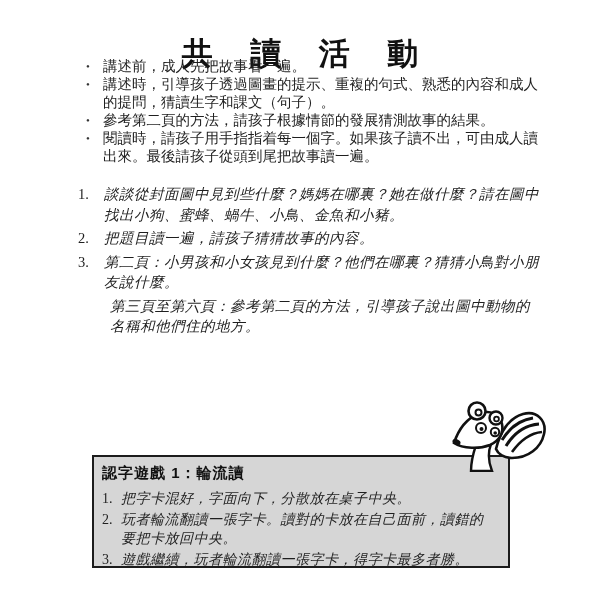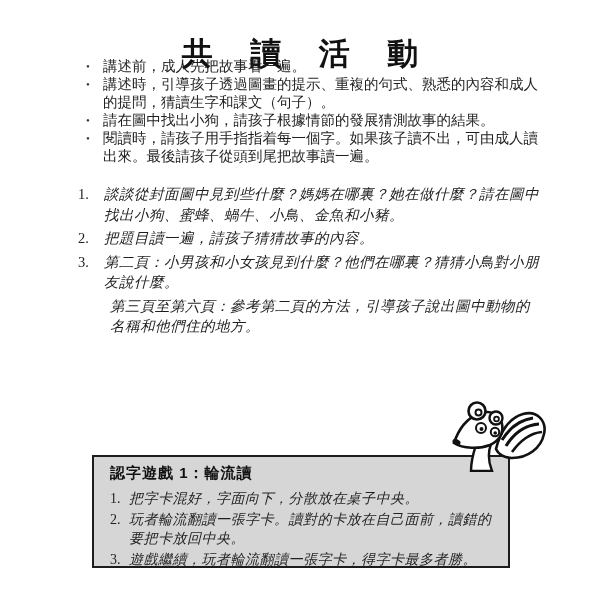--- a/index.html
+++ b/index.html
@@ -21,21 +21,21 @@
   .numbered { position:absolute; top:184px; left:78px; width:466px; font-size:14.5px; line-height:20.5px; }
   .num-item { display:flex; align-items:flex-start; margin-bottom:3px; }
   .num-marker { flex:none; width:26px; font-style:normal; }
   .num-body { flex:1; }
   .kai { font-style:italic; letter-spacing:0.5px; }
   .sub-para { margin-top:3px; padding-left:6px; }
   
   .game-box {
     position:absolute; left:92px; top:455px; width:418px; height:113px;
     box-sizing:border-box; background:#d6d6d6; border:2px solid #1c1c1c;
-    padding:7px 12px 0 16px; z-index:1;
+    padding:7px 12px 0 8px; z-index:1;
   }
   .game-title {
     font-family:"Liberation Sans", sans-serif; font-weight:bold;
     font-size:15px; color:#111; margin:0 0 6px 0; letter-spacing:1px;
   }
   .game-step { display:flex; align-items:flex-start; font-size:14px; line-height:19px; margin-bottom:2px; }
   .step-num { flex:none; width:19px; font-style:normal; }
   .step-text { flex:1; }
   
   .squirrel { position:absolute; left:450px; top:399px; width:100px; height:73px; z-index:2; }
@@ -51,21 +51,21 @@
     <div class="bullet-item">
       <span class="bullet-marker">•</span>
       <span class="bullet-text">講述前，成人先把故事看一遍。</span>
     </div>
     <div class="bullet-item">
       <span class="bullet-marker">•</span>
       <span class="bullet-text">講述時，引導孩子透過圖畫的提示、重複的句式、熟悉的內容和成人的提問，猜讀生字和課文（句子）。</span>
     </div>
     <div class="bullet-item">
       <span class="bullet-marker">•</span>
-      <span class="bullet-text">請在圖中找出小狗，請孩子根據情節的發展猜測故事的結果。</span>
+      <span class="bullet-text">參考第二頁的方法，請孩子根據情節的發展猜測故事的結果。</span>
     </div>
     <div class="bullet-item">
       <span class="bullet-marker">•</span>
       <span class="bullet-text">閱讀時，請孩子用手指指着每一個字。如果孩子讀不出，可由成人讀出來。最後請孩子從頭到尾把故事讀一遍。</span>
     </div>
   </div>
 
   <div class="numbered">
     <div class="num-item">
       <span class="num-marker">1.</span>

